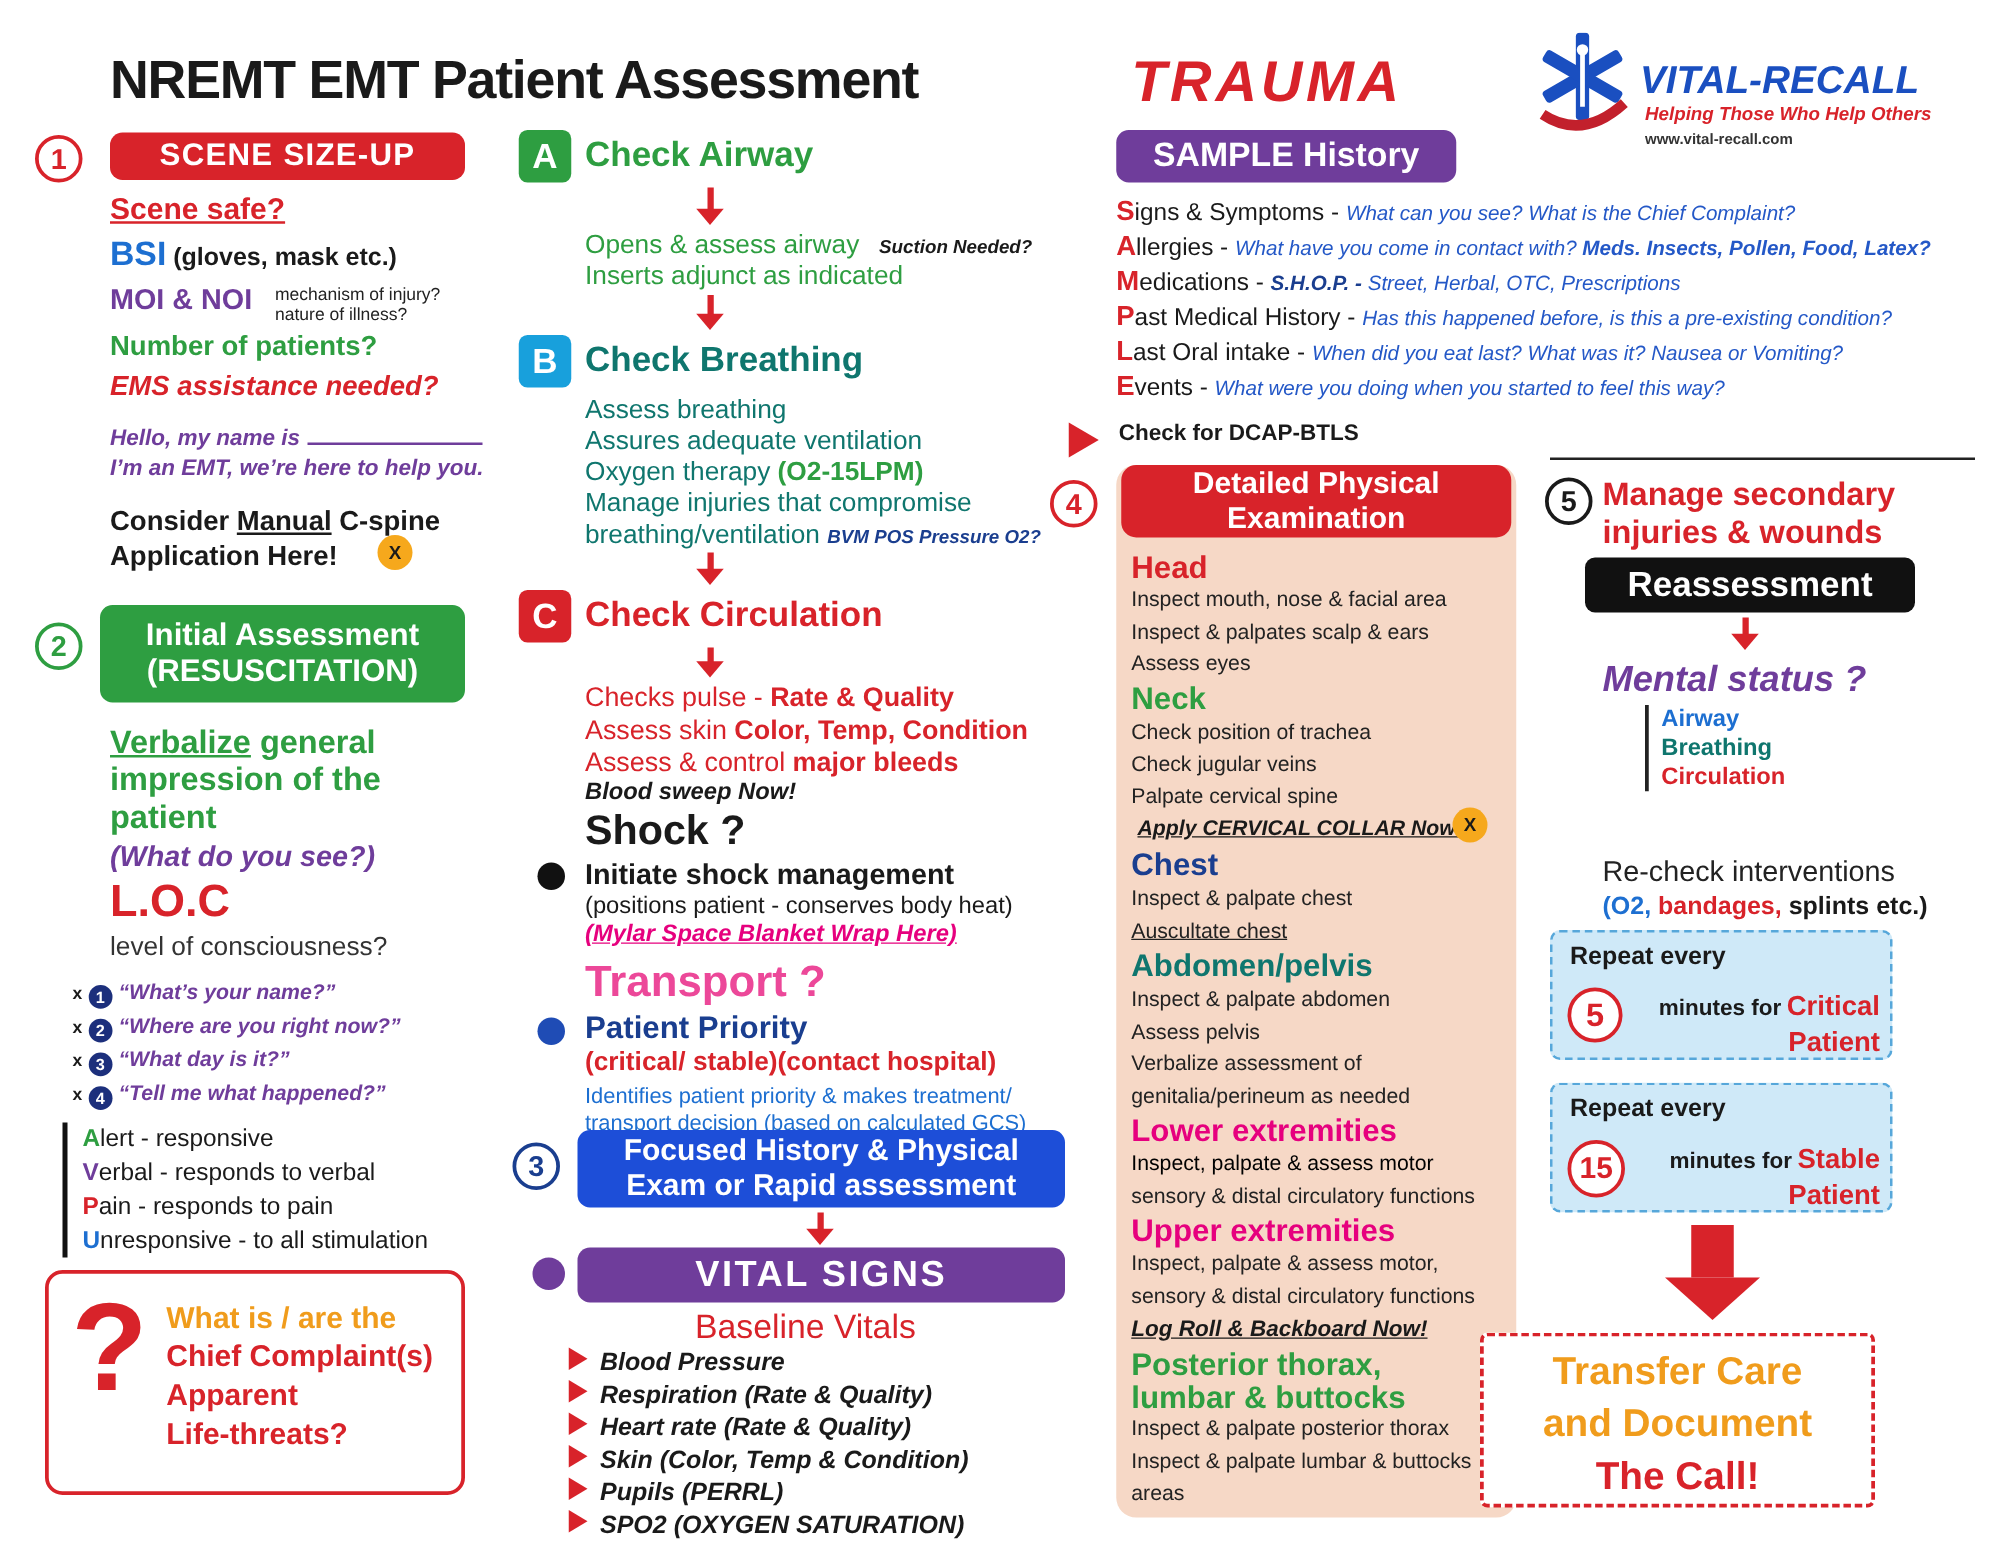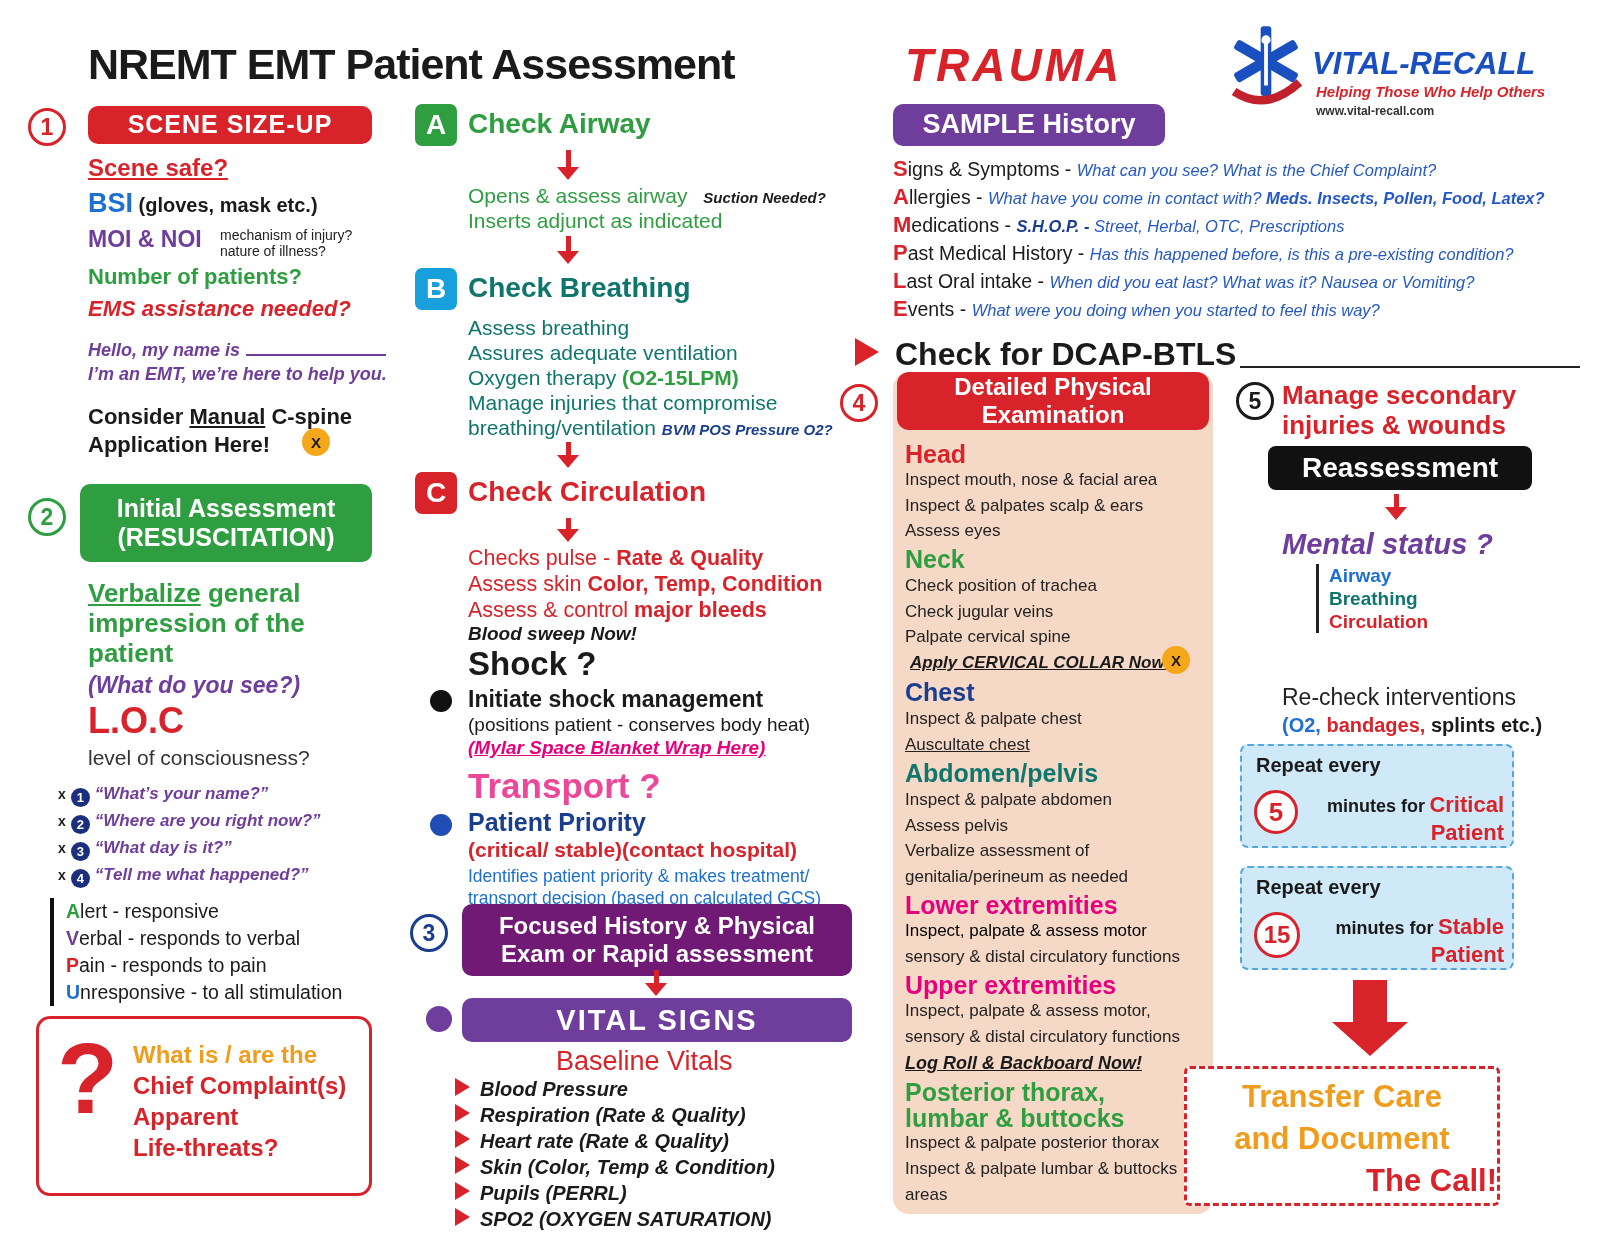--- a/index.html
+++ b/index.html
@@ -192,21 +192,21 @@
   <div class="t c-royal b" style="left:468px;top:766px;font-size:35px">Transport ?</div>
   <div class="dot" style="left:430px;top:814px;width:22px;height:22px;background:#1F4CB5"></div>
   <div class="t c-navy b" style="left:468px;top:808px;font-size:25px">Patient Priority</div>
   <div class="t c-red b" style="left:468px;top:838px;font-size:21px">(critical/ stable)(contact hospital)</div>
   <div class="t c-blue" style="left:468px;top:866px;font-size:17.5px">Identifies patient priority &amp; makes treatment/</div>
   <div class="t c-blue" style="left:468px;top:888px;font-size:17.5px">transport decision (based on calculated GCS)</div>
 
   <div class="step c-navy" style="left:410px;top:914px">
       <span>3</span>
     </div>
-  <div class="pill" style="left:462px;top:904px;width:390px;height:72px;background:#701a75;font-size:24px">
+  <div class="pill" style="left:462px;top:904px;width:390px;height:62px;background:#1d4ed8;font-size:24px">
     <span>Focused History &amp; Physical</span>
     <span>Exam or Rapid assessment</span>
   </div>
   <div class="arrow" style="left:644px;top:970px;height:26px"></div>
 
   <div class="dot" style="left:426px;top:1006px;width:26px;height:26px;background:#6F3D9B"></div>
   <div class="pill" style="left:462px;top:998px;width:390px;height:44px;background:#6F3D9B;font-size:29px;letter-spacing:2px">
     <span>VITAL SIGNS</span>
   </div>
   <div class="t c-red" style="left:556px;top:1046px;font-size:27px">Baseline Vitals</div>
@@ -235,21 +235,21 @@
     <span class="c-red b" style="font-size:22px">P</span><span class="c-blk">ast Medical History - </span><span class="c-navy b i" style="font-size:16.5px"></span><span class="c-qblue i" style="font-size:16.5px">Has this happened before, is this a pre-existing condition?</span><span class="c-qblue b i" style="font-size:16.5px"></span>
   </div>
   <div class="t" style="left:893px;top:268px;font-size:19.5px">
     <span class="c-red b" style="font-size:22px">L</span><span class="c-blk">ast Oral intake - </span><span class="c-navy b i" style="font-size:16.5px"></span><span class="c-qblue i" style="font-size:16.5px">When did you eat last? What was it? Nausea or Vomiting?</span><span class="c-qblue b i" style="font-size:16.5px"></span>
   </div>
   <div class="t" style="left:893px;top:296px;font-size:19.5px">
     <span class="c-red b" style="font-size:22px">E</span><span class="c-blk">vents - </span><span class="c-navy b i" style="font-size:16.5px"></span><span class="c-qblue i" style="font-size:16.5px">What were you doing when you started to feel this way?</span><span class="c-qblue b i" style="font-size:16.5px"></span>
   </div>
 
   <div class="tri-big" style="left:855px;top:338px"></div>
-  <div class="t c-blk b" style="left:895px;top:336px;font-size:32px">Check for DCAP-BTLS</div>
+  <div class="t c-blk b" style="left:895px;top:336px;font-size:18px">Check for DCAP-BTLS</div>
 
   <div class="salmon" style="left:893px;top:372px;width:320px;height:842px"></div>
   <div class="step c-red" style="left:840px;top:384px">
       <span>4</span>
     </div>
   <div class="pill" style="left:897px;top:372px;width:312px;height:58px;background:#D8232A;font-size:24px;border-radius:12px">
     <span>Detailed Physical</span>
     <span>Examination</span>
   </div>
 
@@ -339,16 +339,16 @@
       <span class="c-blk" style="font-size:18px">minutes for</span> <span class="c-red" style="font-size:22px">Stable</span><br>
       <span class="c-red" style="font-size:22px">Patient</span>
     </div>
   </div>
 
   <div class="block-arrow" style="left:1332px;top:980px;height:76px"></div>
 
   <div class="transfer-box" style="left:1184px;top:1066px;width:316px;height:140px">
     <div class="abs c-amber b" style="left:0;top:10px;width:100%;text-align:center;font-size:31px">Transfer Care</div>
     <div class="abs c-amber b" style="left:0;top:52px;width:100%;text-align:center;font-size:31px">and Document</div>
-    <div class="abs c-red b" style="left:0;top:94px;width:100%;text-align:right;font-size:31px">The Call!</div>
+    <div class="abs c-red b" style="left:0;top:94px;width:100%;text-align:center;font-size:31px">The Call!</div>
   </div>
 
 </div>
 
 </body></html>

